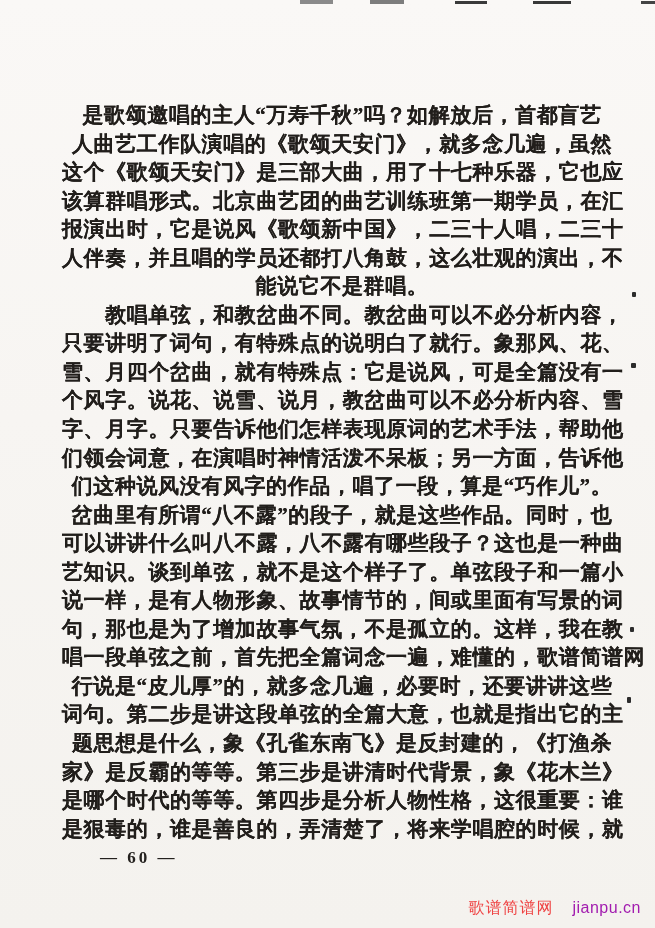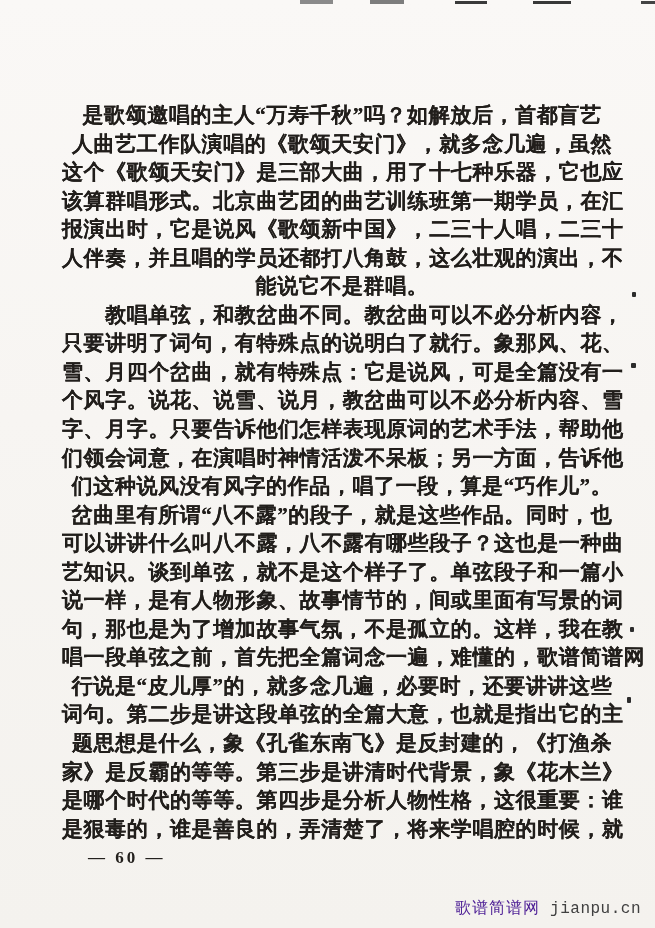--- a/index.html
+++ b/index.html
@@ -32,38 +32,38 @@
     font-size: 21px;
     font-weight: 700;
     letter-spacing: 0.6px;
     color: #211e1b;
     white-space: nowrap;
     
     text-shadow: 0 0 0.4px #2a2724;
   }
   .page-number {
     position: absolute;
-    left: 88px;
+    left: 100px;
     top: 848px;
     font-size: 17px;
     font-weight: 700;
     letter-spacing: 3px;
     color: #24211e;
   }
   .watermark {
     position: absolute;
     right: 14px;
     top: 898px;
     font-size: 16px;
     letter-spacing: 1px;
     white-space: nowrap;
     font-family: "Liberation Sans", "DejaVu Sans", sans-serif;
   }
-  .watermark .site-name { color: #4c1d95; }
-  .watermark .site-url  { color: #404040; margin-left: 10px; letter-spacing: 0.5px; font-family: Liberation Mono, monospace; }
+  .watermark .site-name { color: #ef4444; }
+  .watermark .site-url  { color: #a21caf; margin-left: 19px; letter-spacing: 0.5px; }
 
   
   .artifact { position: absolute; background: #3a3a3a; }
   .dash-1 { left: 300px; top: 0;   width: 33px; height: 4px; background: #8a8a8a; }
   .dash-2 { left: 370px; top: 0;   width: 34px; height: 4px; background: #7d7d7d; }
   .dash-3 { left: 455px; top: 1px; width: 32px; height: 3px; background: #3a3a3a; }
   .dash-4 { left: 533px; top: 1px; width: 38px; height: 3px; background: #383838; }
   .dash-5 { left: 641px; top: 1px; width: 14px; height: 3px; background: #444444; }
   
   .speck { position: absolute; background: #2c2c2c; border-radius: 1px; }

